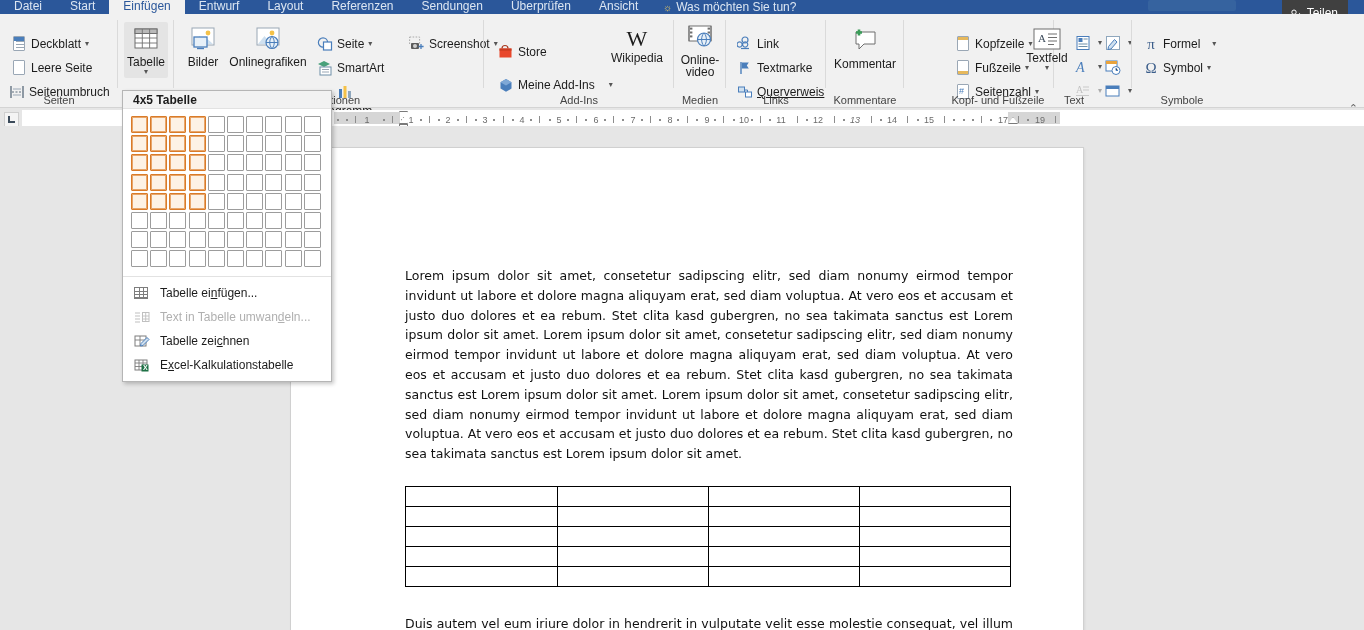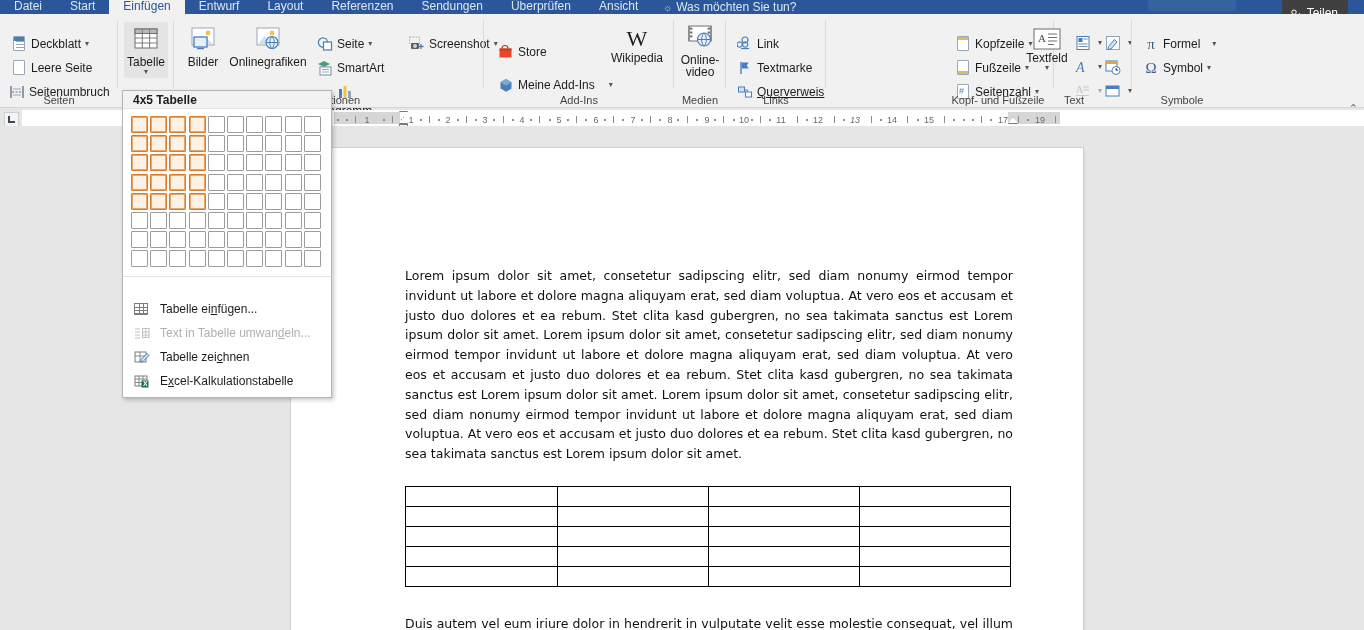--- a/index.html
+++ b/index.html
@@ -111,21 +111,21 @@
     width:17px;height:17px;border:1px solid #9c9c9c;background:#fff;margin:1px;
     border-radius:1px;
   }
   .cell.sel { border-color:#d97b29; background:#fdf2e5; box-shadow:0 0 0 1px #e8a66a inset; }
   .dd-item {
     height:24px; display:flex; align-items:center; gap:10px; padding-left:11px;
     font-size:12px; color:#1c1c1c; cursor:pointer; position:relative;
   }
   .dd-item.disabled{ color:#b0b0b0; cursor:default; }
   .dd-sub { position:absolute; right:10px; font-size:9px; color:#555; }
-  .dd-list{ padding:20px 0 4px 0; }
+  .dd-list{ padding:4px 0 4px 0; }
   u { text-decoration:underline; }
 
   
   .hruler {
     position:absolute; left:22px; top:110px; width:1342px; height:16px;
     background:#fff; font-size:9px; color:#6b6b6b; overflow:hidden;
   }
   .hr-margin{ position:absolute; top:2px; height:12px; background:#d6d6d6; }
   .hr-tick{ position:absolute; top:6px; font-size:9px; color:#6b6b6b; transform:translateX(-50%); line-height:9px;}
   .hr-dot{ position:absolute; top:9px; width:2px;height:2px;background:#8d8d8d; }
@@ -426,20 +426,32 @@
             <rect x="1.5" y="3" width="6" height="5" fill="#cfe0ef" stroke="#4a7ebb" stroke-width="1"></rect>
             <rect x="8.5" y="8" width="6" height="5" fill="#fff" stroke="#4a7ebb" stroke-width="1"></rect>
             <path d="M7.5 6 h3 v2" fill="none" stroke="#4a7ebb" stroke-width="1"></path>
           </svg>
         </span>
         <span>Querverweis</span>
       </div>
       <div class="group-label">Links</div>
     </div>
 
+    <div class="group" style="left:826px; width:78px;">
+      <div class="big-btn" style="left:4px; top:10px; width:70px;">
+        <span class="ic ic32">
+          <svg width="30" height="30" viewBox="0 0 30 30">
+            <path d="M6 6 h19 v12 h-11 l-5 5 v-5 h-3 z" fill="#fff" stroke="#6f6f6f" stroke-width="1"></path>
+            <path d="M9 3.5 v6 M6 6.5 h6" stroke="#3a9b58" stroke-width="2.6"></path>
+          </svg>
+        </span>
+        <span class="cap">Kommentar</span>
+      </div>
+      <div class="group-label">Kommentare</div>
+    </div>
 
     <div class="group" style="left:942px; width:112px;">
       <div class="small-btn" style="left:10px; top:21px;">
         <span class="ic ic16">
           <span class="pg" style="position:absolute;left:2px;top:0;"></span>
           <span style="position:absolute;left:3px;top:1px;width:10px;height:3px;background:#e6b85c;"></span>
         </span>
         <span>Kopfzeile</span>
         <span class="caret">▾</span>
       </div>

